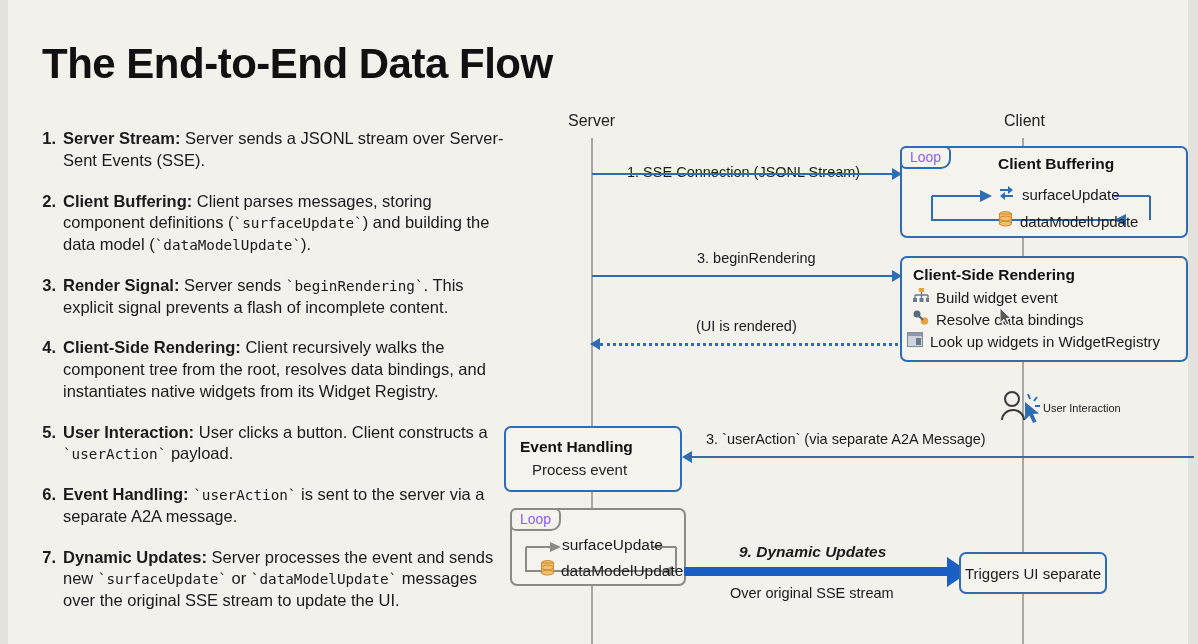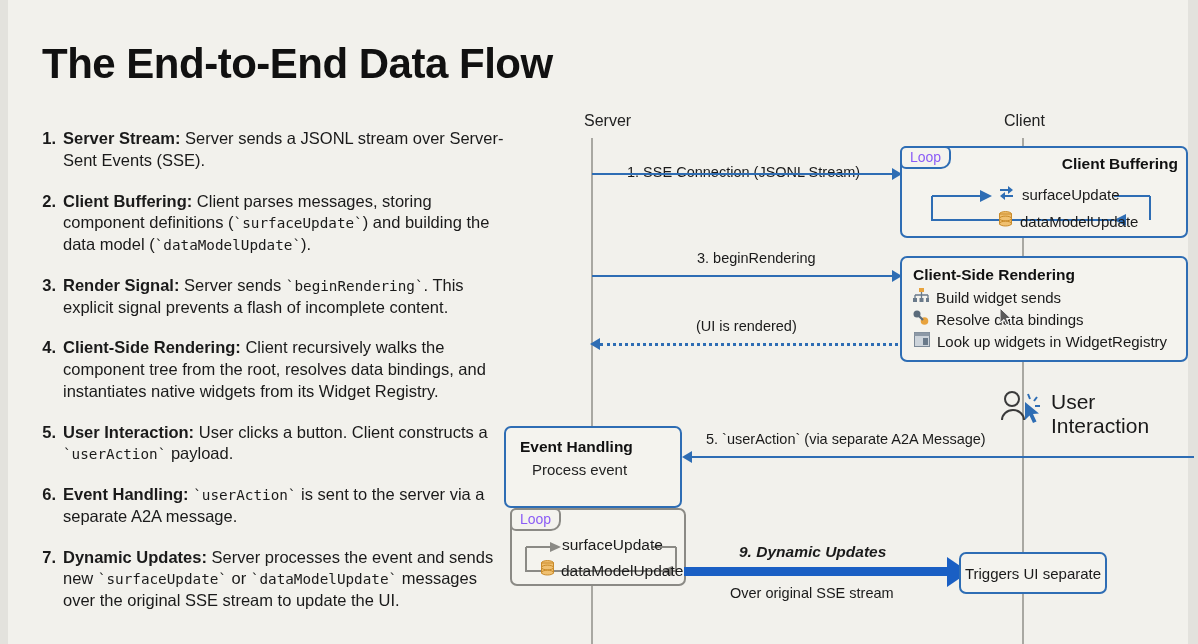--- a/index.html
+++ b/index.html
@@ -58,21 +58,21 @@
   .arrow-line{position:absolute;height:2px;background:#2e6db4;}
   .arrow-head{position:absolute;width:0;height:0;}
   .arrow-head.right{border-top:6px solid transparent;border-bottom:6px solid transparent;border-left:10px solid #2e6db4;}
   .arrow-head.left{border-top:6px solid transparent;border-bottom:6px solid transparent;border-right:10px solid #2e6db4;}
   .dotted-line{position:absolute;height:0;border-top:3px dotted #2e6db4;}
   .thick-line{position:absolute;height:9px;background:#1a5fc4;}
   .thick-head{position:absolute;width:0;height:0;border-top:15px solid transparent;border-bottom:15px solid transparent;border-left:22px solid #1a5fc4;}
 
   .bullet-row{display:flex;align-items:center;gap:7px;font-size:15px;margin-top:4px;color:#1a1a1a;}
   .ic{flex:none;display:inline-block;}
-  .user-interaction{position:absolute;display:flex;align-items:flex-start;gap:8px;font-size:21px;color:#1a1a1a;}
+  .user-interaction{position:absolute;display:flex;align-items:center;font-size:11px;color:#1a1a1a;}
 
   .loop-item{font-size:15.5px;color:#1a1a1a;display:flex;align-items:center;gap:6px;}
   .cursor-ov{position:absolute;}
 </style>
 </head>
 <body>
 
 <div class="edge-bar left"></div>
 <div class="edge-bar right"></div>
 
@@ -104,32 +104,32 @@
       <div class="step-body"><span class="step-term">Event Handling:</span><span><span> </span><span class="mono">`userAction`</span><span> is sent to the server via a separate A2A message.</span></span></div>
     </div>
     <div class="step">
       <div class="step-num">7.</div>
       <div class="step-body"><span class="step-term">Dynamic Updates:</span><span><span> Server processes the event and sends new </span><span class="mono">`surfaceUpdate`</span><span> or </span><span class="mono">`dataModelUpdate`</span><span> messages over the original SSE stream to update the UI.</span></span></div>
     </div>
   </div>
 
 <div id="diagram">
 
-  <div class="lifeline-label" style="left:80px;top:12px;">Server</div>
+  <div class="lifeline-label" style="left:64px;top:12px;">Server</div>
   <div class="lifeline-label" style="left:500px;top:12px;text-align:right;">Client</div>
   <div class="lifeline" style="left:87px;top:38px;height:506px;"></div>
   <div class="lifeline" style="left:518px;top:38px;height:506px;"></div>
 
   <div class="arrow-label" style="left:123px;top:64px;">1. SSE Connection (JSONL Stream)</div>
   <div class="arrow-line" style="left:88px;top:73px;width:300px;"></div>
   <div class="arrow-head right" style="left:388px;top:68px;"></div>
 
   <div class="dbox" style="left:396px;top:46px;width:288px;height:92px;">
     <div class="loop-tab">Loop</div>
-    <div class="dbox-title" style="margin:7px 8px 0 96px;text-align:right;">Client Buffering</div>
+    <div class="dbox-title" style="margin:7px 8px 0 96px;">Client Buffering</div>
 
     <svg width="288" height="58" style="position:absolute;left:0;top:32px;">
       <path d="M30 16 L30 40 L212 40" fill="none" stroke="#2e6db4" stroke-width="2"></path>
       <path d="M30 16 L78 16" fill="none" stroke="#2e6db4" stroke-width="2"></path>
       <polygon points="78,10 90,16 78,22" fill="#2e6db4"></polygon>
       <path d="M248 16 L248 40" fill="none" stroke="#2e6db4" stroke-width="2"></path>
       <path d="M248 16 L214 16" fill="none" stroke="#2e6db4" stroke-width="2"></path>
       <polygon points="224,34 212,40 224,46" fill="#2e6db4"></polygon>
       <path d="M212 16 L248 16" fill="none" stroke="#2e6db4" stroke-width="2"></path>
     </svg>
@@ -169,40 +169,40 @@
     <div class="bullet-row" style="margin-left:11px;">
       <span class="ic">
         <svg width="16" height="15">
             <rect x="6" y="0" width="5" height="4" fill="#e8a33d"></rect>
             <path d="M8.5 4 L8.5 7 M2 7 L15 7 M2 7 L2 10 M8.5 7 L8.5 10 M15 7 L15 10" stroke="#6a7a8a" stroke-width="1.3" fill="none"></path>
             <rect x="0" y="10" width="4" height="4" fill="#6a7a8a"></rect>
             <rect x="6.5" y="10" width="4" height="4" fill="#6a7a8a"></rect>
             <rect x="13" y="10" width="4" height="4" fill="#6a7a8a"></rect>
           </svg>
       </span>
-      <span>Build widget sends</span>
+      <span>Build widget event</span>
     </div>
 
     <div class="bullet-row" style="margin-left:11px;position:relative;">
       <span class="ic">
         <svg width="16" height="15">
             <circle cx="4" cy="4" r="3.5" fill="#5b6b7b"></circle>
             <circle cx="11.5" cy="11" r="3.8" fill="#e8a33d"></circle>
             <path d="M5.5 5.5 L10 10" stroke="#5b6b7b" stroke-width="2.2"></path>
           </svg>
       </span>
       <span>Resolve data bindings</span>
       <span class="cursor-ov" style="left:87px;top:-2px;">
         <svg width="14" height="20">
             <polygon points="0,0 0,15 4,11.5 6.5,17 9,16 6.5,10.5 11,10.5" fill="#5a5a5a" stroke="#ffffff" stroke-width="1"></polygon>
           </svg>
       </span>
     </div>
 
-    <div class="bullet-row" style="margin-left:12px;">
+    <div class="bullet-row" style="margin-left:5px;">
       <span class="ic">
         <svg width="16" height="15">
             <rect x="0.5" y="0.5" width="15" height="14" fill="#cdd4db" stroke="#7b8896" stroke-width="1"></rect>
             <rect x="0.5" y="0.5" width="15" height="3.5" fill="#8d99a6"></rect>
             <rect x="9" y="6" width="5" height="7" fill="#6a7a8a"></rect>
           </svg>
       </span>
       <span>Look up widgets in WidgetRegistry</span>
     </div>
   </div>
@@ -216,26 +216,26 @@
       <svg width="44" height="34">
         <circle cx="13" cy="9" r="7" fill="none" stroke="#3a3a3a" stroke-width="2"></circle>
         <path d="M3 30 a11 10 0 0 1 22 0" fill="none" stroke="#3a3a3a" stroke-width="2"></path>
         <path d="M29 4 L31 9 M38 7 L35 11 M41 16 L36 16" stroke="#2e6db4" stroke-width="2" fill="none"></path>
         <polygon points="26,12 26,30 30.5,25.5 34,33 37.5,31.5 34,24 40,23.5" fill="#2e6db4"></polygon>
       </svg>
     </span>
     <span>User Interaction</span>
   </div>
 
-  <div class="dbox" style="left:0px;top:326px;width:178px;height:82px;">
+  <div class="dbox" style="left:0px;top:326px;width:178px;height:66px;">
     <div class="dbox-title" style="margin:10px 0 0 14px;">Event Handling</div>
     <div class="dbox-sub" style="margin:5px 0 0 26px;">Process event</div>
   </div>
 
-  <div class="arrow-label" style="left:202px;top:331px;">5. `userAction` (via separate A2A Message)</div>
+  <div class="arrow-label" style="left:202px;top:331px;">3. `userAction` (via separate A2A Message)</div>
   <div class="arrow-line" style="left:188px;top:356px;width:502px;"></div>
   <div class="arrow-head left" style="left:178px;top:351px;"></div>
 
   <div class="dbox gray" style="left:6px;top:408px;width:176px;height:78px;">
     <div class="loop-tab gray">Loop</div>
 
     <svg width="176" height="54" style="position:absolute;left:0;top:24px;">
       <path d="M14 13 L14 37 L152 37" fill="none" stroke="#8b8a85" stroke-width="2"></path>
       <path d="M14 13 L38 13" fill="none" stroke="#8b8a85" stroke-width="2"></path>
       <polygon points="38,8 49,13 38,18" fill="#8b8a85"></polygon>

